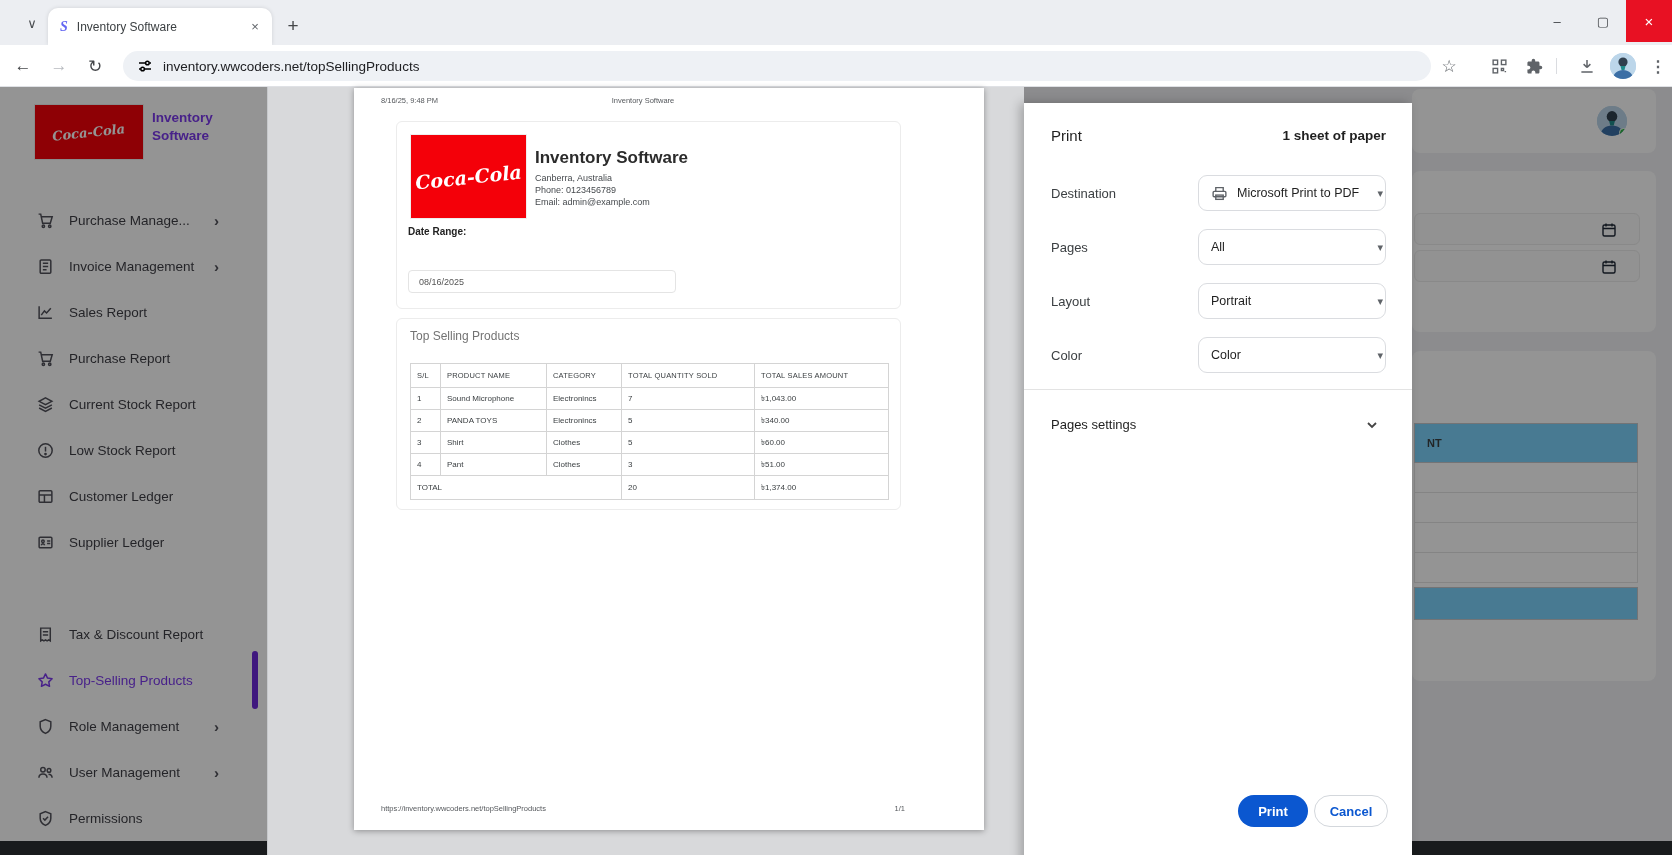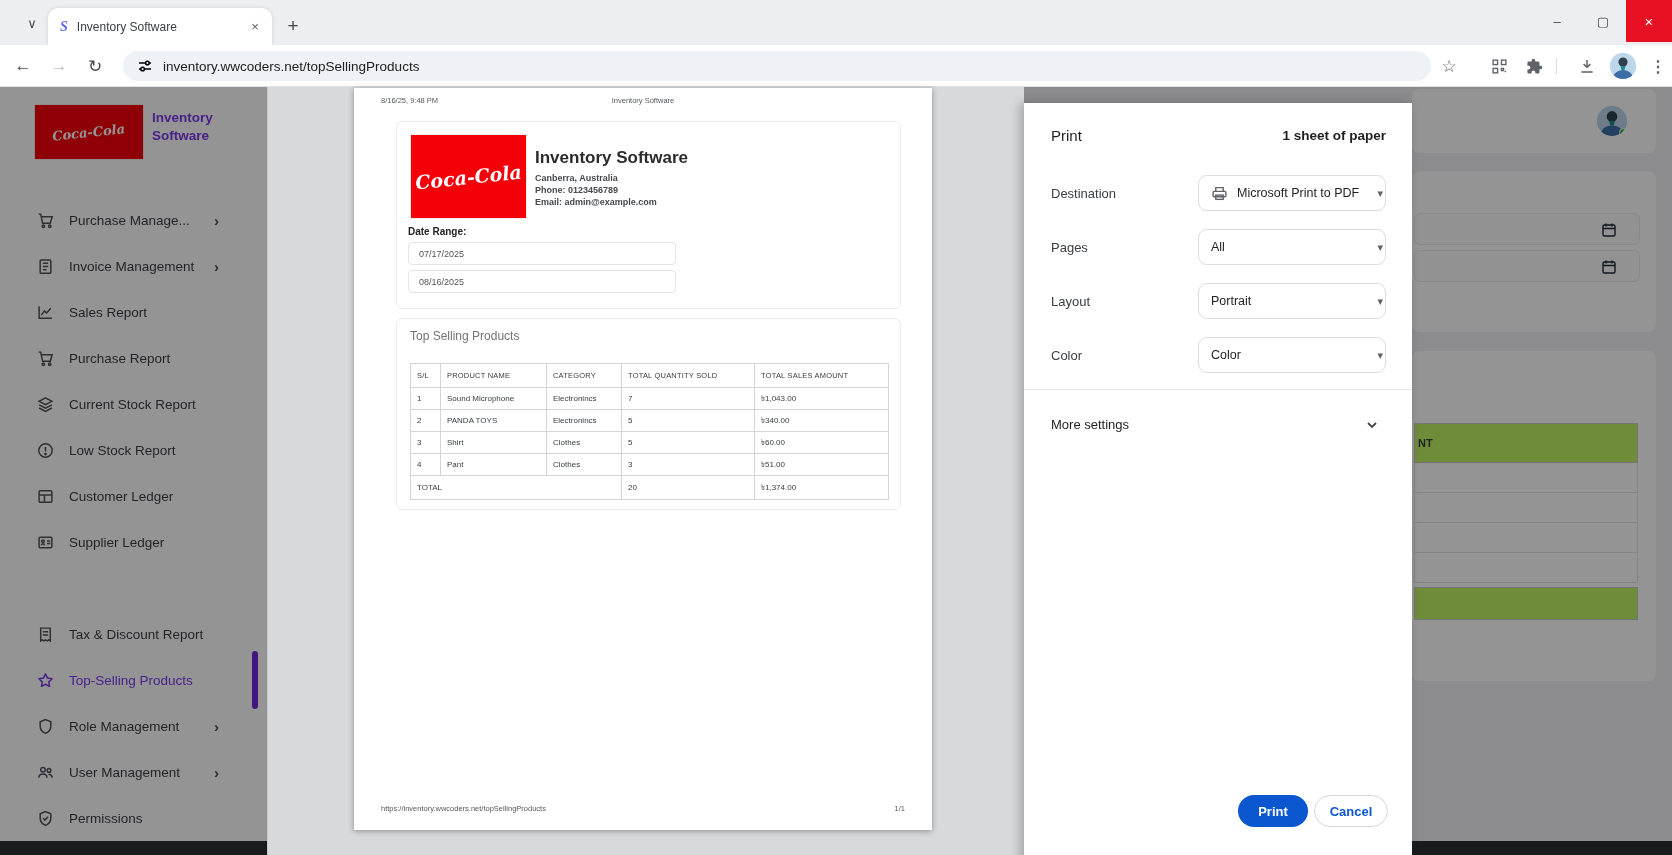--- a/index.html
+++ b/index.html
@@ -50,42 +50,42 @@
   .nav-item .nav-ic { width:17px; height:17px; color:#52525b; flex:0 0 17px; }
   .nav-item .chev { position:absolute; right:48px; font-size:15px; font-weight:700; color:#52525b; }
   .nav-item.active .lbl, .nav-item.active .nav-ic { color:#7c3aed; }
   .active-bar { position:absolute; left:252px; top:564px; width:6px; height:58px; border-radius:3px; background:#6d28d9; }
 
   
   .behind-right { position:absolute; left:1412px; top:0; width:260px; height:768px; }
   .br-card { position:absolute; background:#fff; border-radius:8px; }
   .br-input { position:absolute; background:#fbfbfb; border:1px solid #ececec; border-radius:6px; }
   .br-cal { position:absolute; width:16px; height:16px; color:#1f2937; }
-  .br-th { position:absolute; background:#bef264; border:1px solid #c6c8cb; display:flex; align-items:center;
-    font-size:11px; font-weight:700; color:#3c4043; padding-left:3px; }
+  .br-th { position:absolute; background:#7dd3fc; border:1px solid #c6c8cb; display:flex; align-items:center;
+    font-size:11px; font-weight:700; color:#3c4043; padding-left:12px; }
   .br-row { position:absolute; border:1px solid #e3e3e3; border-top:none; background:#fff; }
   .avatar-lg { position:absolute; width:30px; height:30px; border-radius:50%; background:#bcd6ea; overflow:hidden; }
   .status-dot { position:absolute; width:9px; height:9px; border-radius:50%; background:#2fb344; border:1.5px solid #fff; right:-1px; bottom:-1px; }
   .bottom-strip { position:absolute; left:0; bottom:0; width:1672px; height:14px; background:#2b2f33; }
 
   
   .dim { position:absolute; inset:0; background:rgba(0,0,0,.42); z-index:5; }
 
   
   .preview-pane { position:absolute; left:267px; top:0; width:757px; height:768px; background:#d8d9db; z-index:10; border-left:1px solid #c6c8cb; }
-  .paper { position:absolute; left:86px; top:1px; width:578px; height:742px; background:#fff; box-shadow:0 1px 6px rgba(0,0,0,.35);padding-left:20px; }
+  .paper { position:absolute; left:86px; top:1px; width:630px; height:742px; background:#fff; box-shadow:0 1px 6px rgba(0,0,0,.35);padding-left:20px; }
   .meta-row { position:absolute; left:0; top:8px; width:578px; font-size:7.5px; color:#55585c; }
   .meta-left { position:absolute; left:27px; }
   .meta-center { position:absolute; left:0; width:578px; text-align:center; }
   .pcard { position:absolute; left:42px; width:505px; border:1px solid #ececec; border-radius:6px; background:#fff; }
   .pcard.c1 { top:33px; height:188px; }
   .pcard.c2 { top:230px; height:192px; }
   .plogo { position:absolute; left:13px; top:12px; width:117px; height:85px; }
   .company-name { position:absolute; left:138px; top:26px; font-size:17px; font-weight:700; color:#2b2b2b; }
-  .company-addr { position:absolute; left:138px; top:50px; font-size:9px; color:#464a4e; line-height:12px;font-weight:bold; }
+  .company-addr { position:absolute; left:138px; top:50px; font-size:9px; color:#464a4e; line-height:12px; }
   .daterange-lbl { position:absolute; left:11px; top:104px; font-size:10px; font-weight:700; color:#222; }
   .pinput { position:absolute; left:11px; width:268px; height:23px; border:1px solid #e4e4e4; border-radius:4px;
     font-size:9px; color:#555; display:flex; align-items:center; padding-left:10px; background:#fff; }
   .report-title { position:absolute; left:13px; top:10px; font-size:12px; color:#737373; }
   table.ptable { position:absolute; left:13px; top:44px; width:478px; border-collapse:collapse; table-layout:fixed; }
   table.ptable th, table.ptable td { border:1px solid #d4d4d4; font-weight:400; text-align:left; color:#3c4043; }
   table.ptable th { font-size:7.5px; padding:7px 6px; letter-spacing:.2px; }
   table.ptable td { font-size:8px; padding:4px 6px; }
   table.ptable tr.totalrow td { padding:5px 6px; }
   .paper-footer { position:absolute; left:0; top:716px; width:578px; font-size:7.5px; color:#55585c; }
@@ -437,21 +437,20 @@
           <div class="plogo cocabox">
             <span class="cocatext" style="font-size:19px">Coca-Cola</span>
           </div>
           <div class="company-name">Inventory Software</div>
           <div class="company-addr">
             <div>Canberra, Australia</div>
             <div>Phone: 0123456789</div>
             <div>Email: admin@example.com</div>
           </div>
           <div class="daterange-lbl">Date Range:</div>
-          <div class="pinput" style="top:120px">07/17/2025</div>
           <div class="pinput" style="top:148px">08/16/2025</div>
         </div>
 
         <div class="pcard c2">
           <div class="report-title">Top Selling Products</div>
           <table class="ptable">
             <colgroup>
                 <col style="width:30px">
                 <col style="width:106px">
                 <col style="width:75px">
@@ -536,21 +535,21 @@
       </div>
 
       <div class="pp-label" style="top:245px">Color</div>
       <div class="pp-select" style="top:234px">
         <span class="val">Color</span>
         <span class="arrow">▾</span>
       </div>
 
       <div class="pp-divider"></div>
       <div class="pp-more">
-        <span class="txt">More settings</span>
+        <span class="txt">Pages settings</span>
         <svg class="ic chev">
             <use href="#sym-chevron-down"></use>
           </svg>
       </div>
 
       <div class="btn btn-print">Print</div>
       <div class="btn btn-cancel">Cancel</div>
     </div>
 
   </div>

